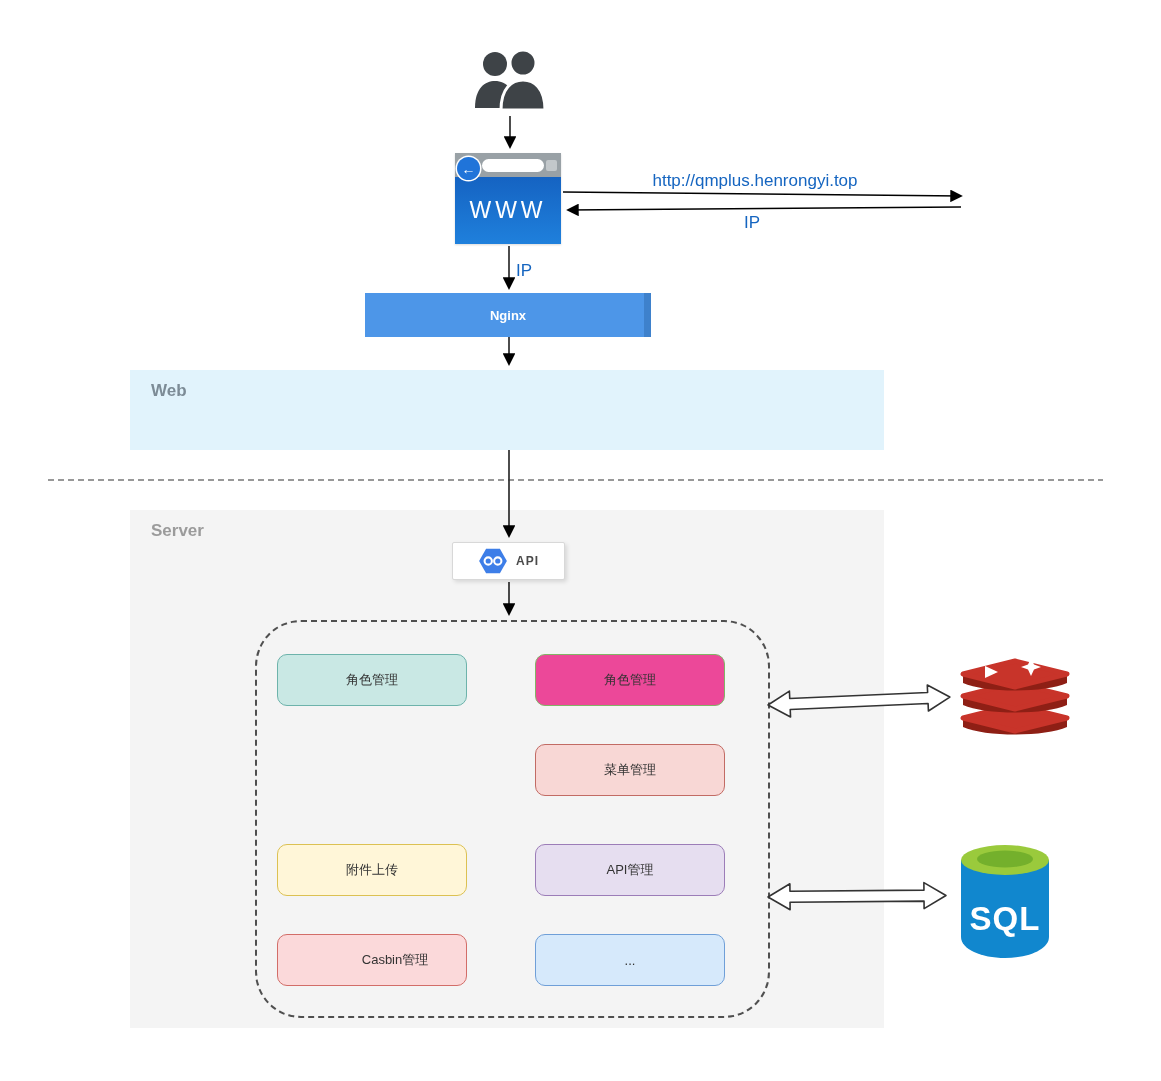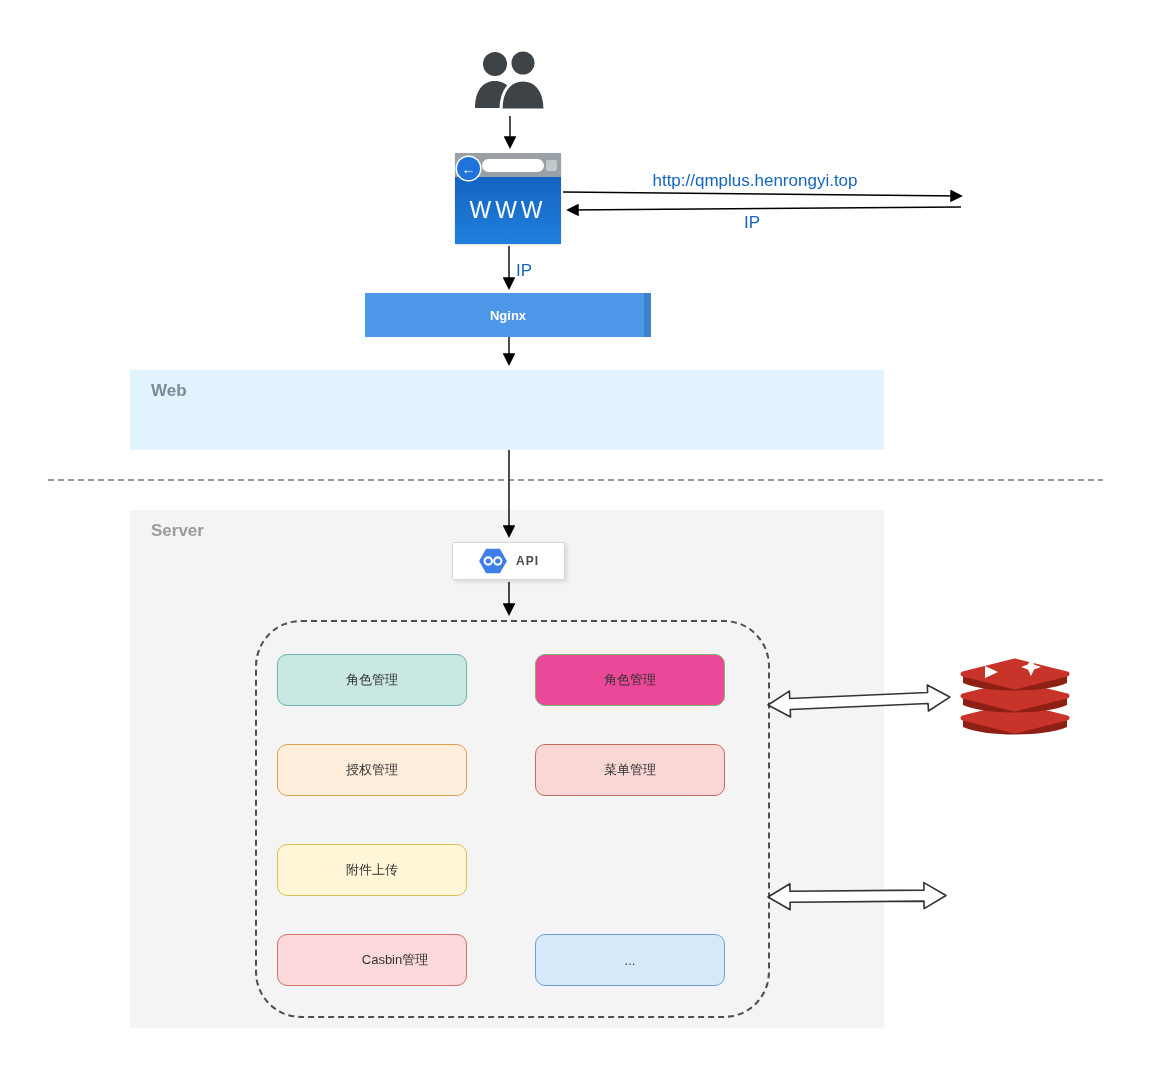--- a/index.html
+++ b/index.html
@@ -128,28 +128,28 @@
     </svg>
     <span class="api-label">API</span>
   </div>
 
   <div class="module" style="left: 277px; top: 654px; background: rgb(201, 232, 228); border-color: rgb(109, 179, 171);">
     <span class="module-label">角色管理</span>
   </div>
   <div class="module" style="left: 535px; top: 654px; background: #ec4899; border-color: rgb(130, 179, 102);">
     <span class="module-label">角色管理</span>
   </div>
-  <div class="module" style="left: 277px; top: 744px; background: rgb(255, 238, 220); border-color: rgb(223, 160, 80);">
-    <span class="module-label">授权管理</span>
-  </div>
   <div class="module" style="left: 535px; top: 744px; background: rgb(248, 215, 213); border-color: rgb(194, 107, 100);">
     <span class="module-label">菜单管理</span>
   </div>
   <div class="module" style="left: 277px; top: 844px; background: rgb(255, 246, 216); border-color: rgb(220, 193, 82);">
     <span class="module-label">附件上传</span>
+  </div>
+  <div class="module" style="left: 535px; top: 844px; background: rgb(230, 222, 240); border-color: rgb(156, 125, 184);">
+    <span class="module-label">API管理</span>
   </div>
   <div class="module" style="left: 277px; top: 934px; background: rgb(251, 217, 218); border-color: rgb(210, 109, 104); padding-left: 46px;">
     <span class="module-label">Casbin管理</span>
   </div>
   <div class="module" style="left: 535px; top: 934px; background: rgb(214, 233, 251); border-color: rgb(111, 159, 216);">
     <span class="module-label">...</span>
   </div>
 
   <div class="node redis-wrap">
     <svg viewBox="0 0 120 100" width="120" height="100">
@@ -157,18 +157,26 @@
       <path d="M60,55 L112,68 L60,81 L8,68 Z" fill="#c8342a" stroke="#c8342a" stroke-width="5" stroke-linejoin="round"></path>
       <path d="M8,46 L8,55 C30,65 90,65 112,55 L112,46 C90,56 30,56 8,46 Z" fill="#8e1f15"></path>
       <path d="M60,33 L112,46 L60,59 L8,46 Z" fill="#c8342a" stroke="#c8342a" stroke-width="5" stroke-linejoin="round"></path>
       <path d="M8,24 L8,33 C30,43 90,43 112,33 L112,24 C90,34 30,34 8,24 Z" fill="#8e1f15"></path>
       <path d="M60,11 L112,24 L60,37 L8,24 Z" fill="#c8342a" stroke="#c8342a" stroke-width="5" stroke-linejoin="round"></path>
       <path d="M30,16 L43,22 L30,28 Z" fill="#fff"></path>
       <path d="M76,8 L79,14.5 L86,17 L79,19.5 L76,26 L73,19.5 L66,17 L73,14.5 Z" fill="#fff"></path>
     </svg>
   </div>
 
+  <div class="node sql-wrap">
+    <svg viewBox="0 0 104 128" width="104" height="128">
+      <path d="M8,24 L8,101 C8,113 28,122 52,122 C76,122 96,113 96,101 L96,24 Z" fill="#1187ce"></path>
+      <ellipse cx="52" cy="24" rx="44" ry="15" fill="#9aca3c"></ellipse>
+      <ellipse cx="52" cy="23" rx="28" ry="8.5" fill="#74b02c"></ellipse>
+      <text x="52" y="94" text-anchor="middle" font-size="33" font-weight="bold" letter-spacing="1" fill="#fff">SQL</text>
+    </svg>
+  </div>
 
   <div class="edge-label lbl-http">http://qmplus.henrongyi.top</div>
   <div class="edge-label lbl-ip-dns">IP</div>
   <div class="edge-label lbl-ip-nginx">IP</div>
 
 </div>
 
 </body></html>

